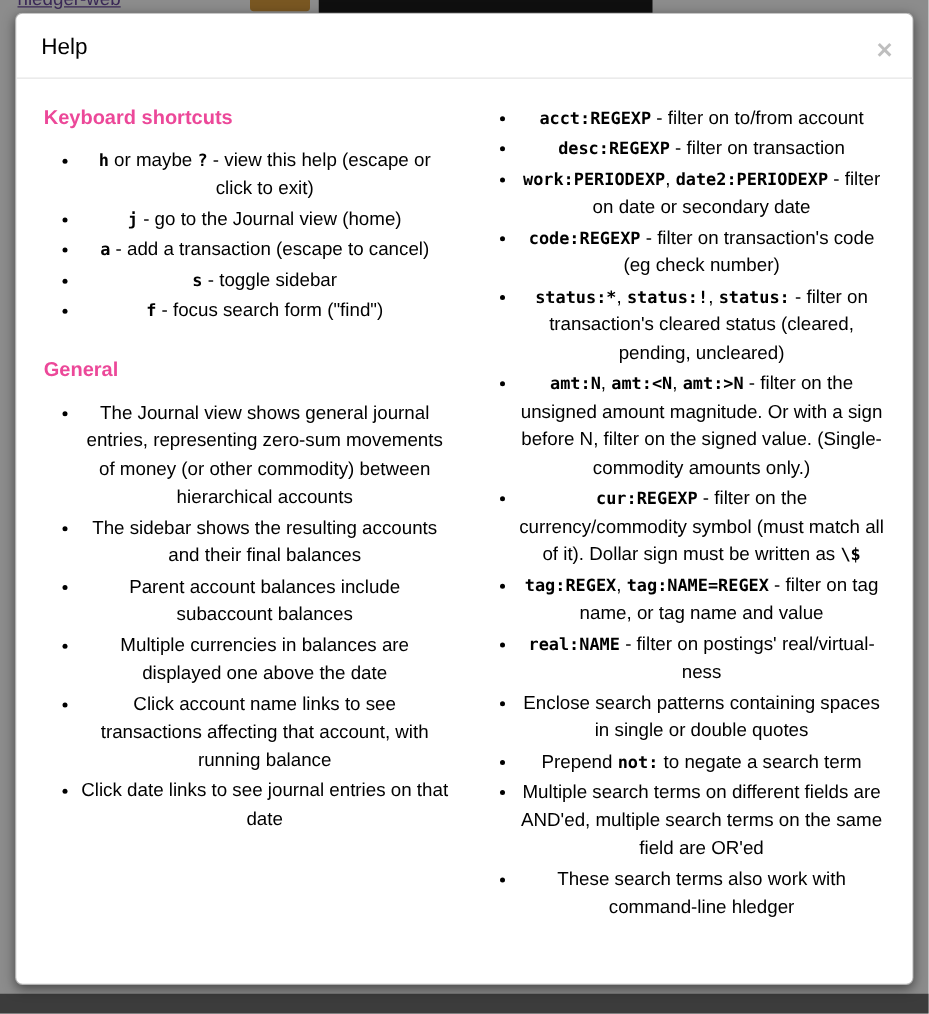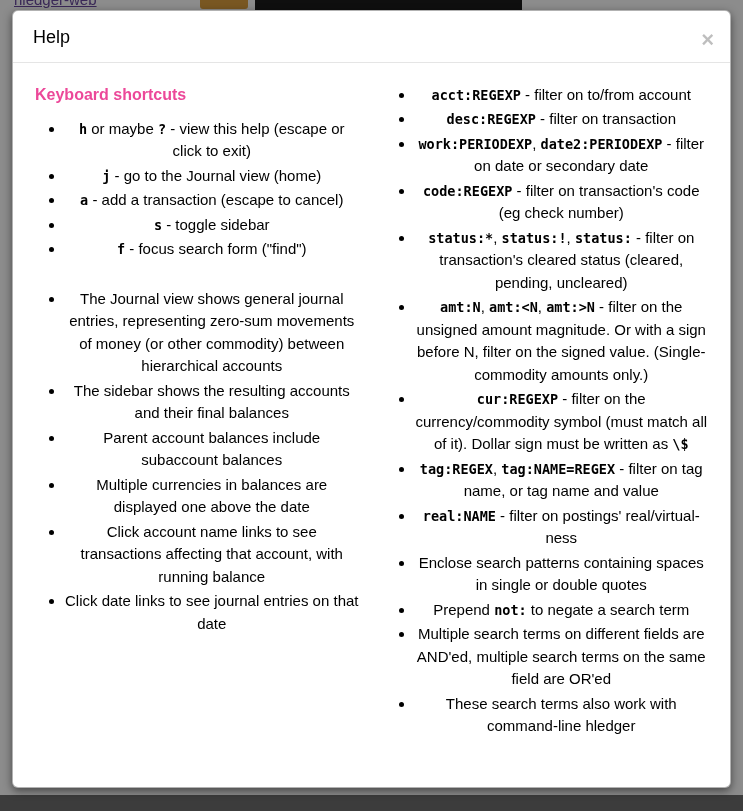--- a/index.html
+++ b/index.html
@@ -117,20 +117,21 @@
   <div class="modal-body">
     <div class="col">
       <h4 class="section-heading">Keyboard shortcuts</h4>
       <ul class="help-list">
           <li><code>h</code><span> or maybe </span><code>?</code><span> - view this help (escape or click to exit)</span></li>
           <li><code>j</code><span> - go to the Journal view (home)</span></li>
           <li><code>a</code><span> - add a transaction (escape to cancel)</span></li>
           <li><code>s</code><span> - toggle sidebar</span></li>
           <li><code>f</code><span> - focus search form ("find")</span></li>
         </ul>
+      <h4 class="section-heading">General</h4>
       <ul class="help-list">
           <li><span>The Journal view shows general journal entries, representing zero-sum movements of money (or other commodity) between hierarchical accounts</span></li>
           <li><span>The sidebar shows the resulting accounts and their final balances</span></li>
           <li><span>Parent account balances include subaccount balances</span></li>
           <li><span>Multiple currencies in balances are displayed one above the date</span></li>
           <li><span>Click account name links to see transactions affecting that account, with running balance</span></li>
           <li><span>Click date links to see journal entries on that date</span></li>
         </ul>
     </div>
     <div class="col">

